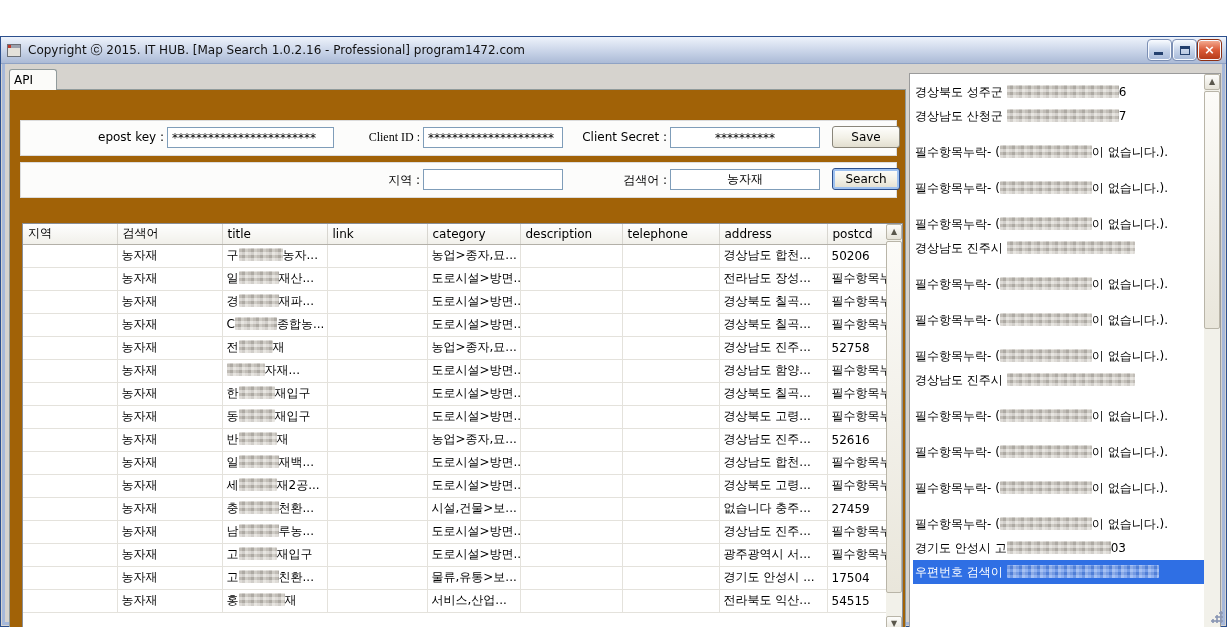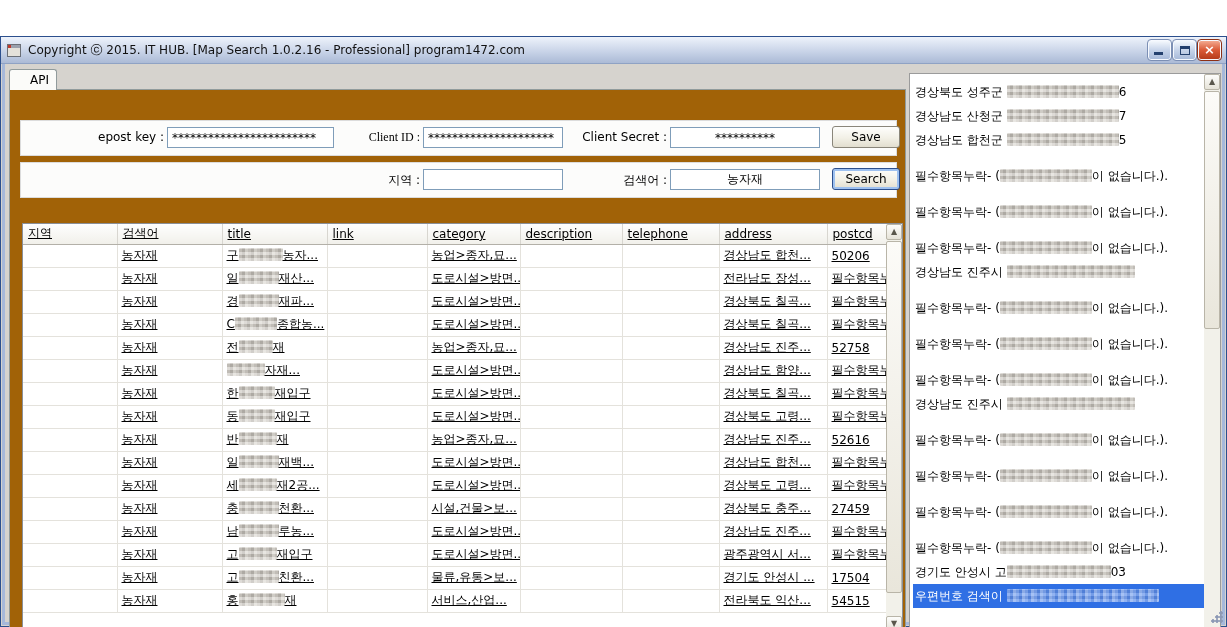--- a/index.html
+++ b/index.html
@@ -22,41 +22,41 @@
   .win-btn { width:23px; height:20px; border:1px solid #f6f9ff; border-radius:3px; outline:1px solid #7c8fb4;
     background:linear-gradient(#f4f8fd,#c7d4ea 50%,#a9bbda); position:relative; cursor:default;
     color:#24406e; font-size:13px; line-height:17px; text-align:center; }
   .win-btn.close { background:linear-gradient(#f3a98f,#da5a37 50%,#b63c1b); outline:1px solid #8d3015; color:#fff; font-weight:bold; }
   .glyph-min { position:absolute; left:5px; bottom:4px; width:9px; height:3px; background:#24406e; }
   .glyph-max { position:absolute; left:6px; top:5px; width:10px; height:9px; border:1px solid #24406e; border-top-width:3px; }
 
   
   .tab { position:absolute; left:8px; top:32px; width:48px; height:21px; background:#fbfbf9;
     border:1px solid #919b9c; border-bottom:none; border-radius:3px 3px 0 0;
-    padding:3px 0 0 20px; z-index:2; }
+    padding:3px 0 0 4px; z-index:2; }
   .tab-page { position:absolute; left:8px; top:52px; width:897px; height:566px;
     background:#a16207; border:1px solid #919b9c; z-index:1; }
 
   
   .groupbox { position:absolute; border:1px solid #dcdcdc; background:#fcfcfb; }
   .g1 { left:10px; top:30px; width:877px; height:36px; }
   .g2 { left:10px; top:72px; width:877px; height:36px; }
   .flabel { position:absolute; text-align:right; color:#000; font-size:12px; }
   .ftext  { position:absolute; height:21px; border:1px solid #7f9db9; background:#fff; font-size:12px;
     padding:1px 4px; font-family:inherit; }
   .ftext.center { text-align:center; }
   .btn { position:absolute; height:22px; background:linear-gradient(#fefefc,#f2f0e6 55%,#e2decf);
     border:1px solid #8a867a; border-radius:3px; font-size:12px; font-family:inherit; cursor:default; }
   .btn.default { border:1px solid #2c4f8d; box-shadow:inset 0 0 0 2px #9ec1f0; }
 
   
   .grid { position:absolute; left:12px; top:133px; width:881px; height:426px;
     background:#fff; border:1px solid #8a8f98; overflow:hidden; }
   .grid-scroll-area { position:absolute; left:0; top:0; right:16px; bottom:16px; overflow:hidden; }
-  table { border-collapse:collapse; table-layout:fixed; width:865px;text-decoration:underline; }
+  table { border-collapse:collapse; table-layout:fixed; width:865px; }
   th { height:20px; background:linear-gradient(#fefefe,#f1f0ea); border-right:1px solid #d8d6d0;
     border-bottom:1px solid #b3b0a8; font-weight:normal; text-align:left; padding:1px 5px; font-size:12px; white-space:nowrap; overflow:hidden; }
   td { height:23px; border-right:1px solid #e4e2dc; border-bottom:1px solid #e4e2dc;
     padding:1px 4px; font-size:12px; white-space:nowrap; overflow:hidden; }
 
   
   .sb-v { position:absolute; width:16px; background:#f2f1ea; }
   .sb-h { position:absolute; height:16px; background:#f2f1ea; }
   .grid .sb-v { right:0; top:0; bottom:16px; }
   .grid .sb-h { left:0; right:16px; bottom:0; }
@@ -289,21 +289,21 @@
                 <td>필수항목누락</td>
               </tr>
               <tr>
                 <td></td>
                 <td>농자재</td>
                 <td><span>충</span><span class="mosaic" style="width: 40px;"></span><span>천환...</span></td>
                 <td></td>
                 <td>시설,건물&gt;보...</td>
                 <td></td>
                 <td></td>
-                <td>경상북도 충주...</td>
+                <td>없습니다 충주...</td>
                 <td>27459</td>
               </tr>
               <tr>
                 <td></td>
                 <td>농자재</td>
                 <td><span>남</span><span class="mosaic" style="width: 40px;"></span><span>루농...</span></td>
                 <td></td>
                 <td>도로시설&gt;방면...</td>
                 <td></td>
                 <td></td>
@@ -357,21 +357,20 @@
         <span class="sb-btn" style="right:0;">►</span>
       </div>
       <div class="grid-corner"></div>
     </div>
   </div>
 
   <div class="log-panel">
     <div class="log-list">
         <div class="log-item"><span>경상북도 성주군 </span><span class="mosaic" style="width: 112px;"></span><span>6</span></div>
         <div class="log-item"><span>경상남도 산청군 </span><span class="mosaic" style="width: 112px;"></span><span>7</span></div>
-        <div class="log-item"><span>경상남도 합천군 </span><span class="mosaic" style="width: 112px;"></span><span>5</span></div>
         <div class="log-item gap"><span>필수항목누락- (</span><span class="mosaic" style="width: 92px;"></span><span>이 없습니다.).</span></div>
         <div class="log-item gap"><span>필수항목누락- (</span><span class="mosaic" style="width: 92px;"></span><span>이 없습니다.).</span></div>
         <div class="log-item gap"><span>필수항목누락- (</span><span class="mosaic" style="width: 92px;"></span><span>이 없습니다.).</span></div>
         <div class="log-item"><span>경상남도 진주시 </span><span class="mosaic" style="width: 128px;"></span></div>
         <div class="log-item gap"><span>필수항목누락- (</span><span class="mosaic" style="width: 92px;"></span><span>이 없습니다.).</span></div>
         <div class="log-item gap"><span>필수항목누락- (</span><span class="mosaic" style="width: 92px;"></span><span>이 없습니다.).</span></div>
         <div class="log-item gap"><span>필수항목누락- (</span><span class="mosaic" style="width: 92px;"></span><span>이 없습니다.).</span></div>
         <div class="log-item"><span>경상남도 진주시 </span><span class="mosaic" style="width: 128px;"></span></div>
         <div class="log-item gap"><span>필수항목누락- (</span><span class="mosaic" style="width: 92px;"></span><span>이 없습니다.).</span></div>
         <div class="log-item gap"><span>필수항목누락- (</span><span class="mosaic" style="width: 92px;"></span><span>이 없습니다.).</span></div>

